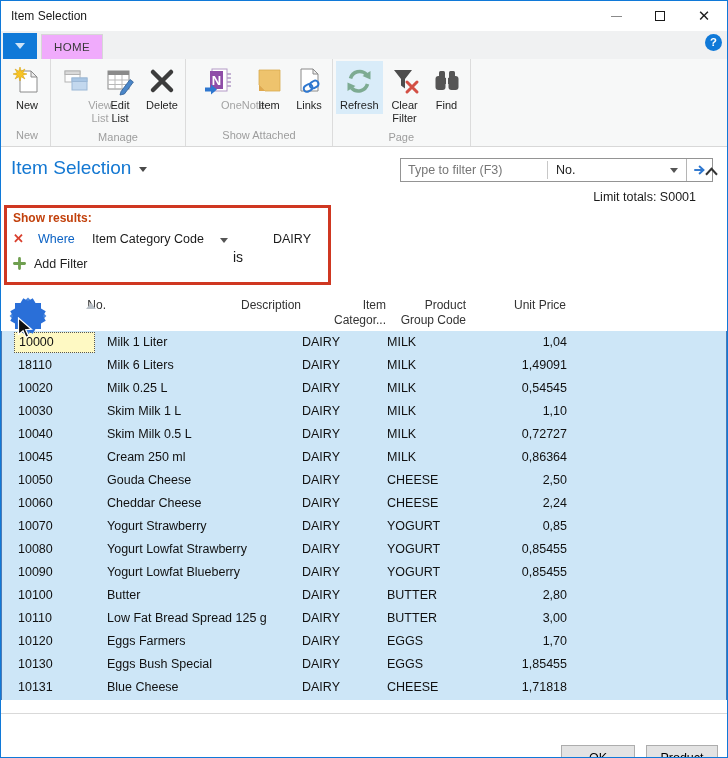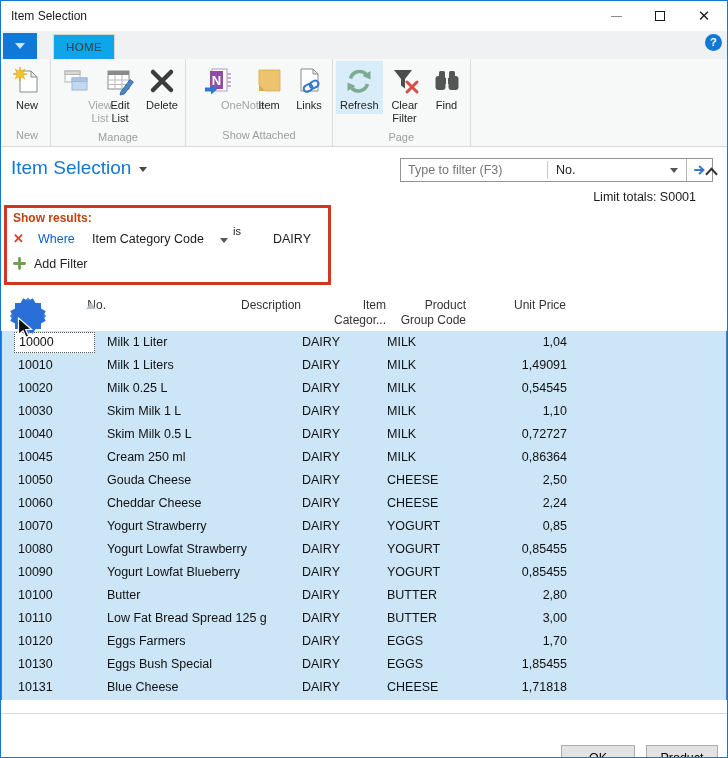--- a/index.html
+++ b/index.html
@@ -13,21 +13,21 @@
   .wincontrols { margin-left:auto; display:flex; align-items:center; gap:30px; padding-right:16px; }
   .wc { width:14px; height:14px; display:flex; align-items:center; justify-content:center; cursor:default; }
   .wc-min span { display:block; width:11px; border-top:1px solid #8a8a8a; }
   .wc-max span { display:block; width:10px; height:10px; border:1.4px solid #1a1a1a; }
   .wc-close { font-size:15px; color:#1a1a1a; line-height:14px; }
 
   
   .tabrow { position:absolute; top:30px; left:0; right:0; height:28px; background:#f0f1f2; display:flex; align-items:flex-end; }
   .appmenu { width:34px; height:26px; margin-left:2px; background:#1079d8; display:flex; align-items:center; justify-content:center; }
   .appmenu .caret { width:0; height:0; border-left:5px solid transparent; border-right:5px solid transparent; border-top:6px solid #cfe4f7; }
-  .tab { margin-left:16px; width:62px; height:25px; background:#0ea5e9; border:1px solid #d6d6d6; border-bottom:none;
+  .tab { margin-left:4px; width:62px; height:25px; background:#f0abfc; border:1px solid #d6d6d6; border-bottom:none;
          font-size:11.5px; letter-spacing:.4px; color:#3a3a3a; display:flex; align-items:center; justify-content:center;text-align:center; }
   .helpwrap { margin-left:auto; margin-right:5px; margin-bottom:4px; }
 
   
   .ribbon { position:absolute; top:58px; left:0; right:0; height:88px; background:#f7f8f8; border-bottom:1px solid #d8d8d8;
             display:flex; align-items:stretch; padding-left:3px; }
   .rgroup { display:flex; flex-direction:column; border-right:1px solid #dcdcdc; padding:2px 3px 0; }
   .rbtns { display:flex; flex:1; align-items:flex-start; }
   .rbtn { display:flex; flex-direction:column; align-items:center; padding:4px 4px 2px; max-width:60px; text-align:center; cursor:default; }
   .rbtn.narrow { max-width:44px; }
@@ -51,21 +51,21 @@
   .fb-go { width:26px; border-left:1px solid #b5b5b5; display:flex; align-items:center; justify-content:center; background:#fff; }
   .collapse-chevron { position:absolute; right:8px; top:162px; }
   .limit-totals { position:absolute; right:31px; top:189px; font-size:12.5px; color:#1a1a1a; }
 
   
   .fp-heading { position:absolute; left:12px; top:210px; font-size:12px; font-weight:bold; color:#c2410c; }
   .fp-x { position:absolute; left:12px; top:230px; font-size:13px; font-weight:bold; color:#d9402e; }
   .fp-where { position:absolute; left:37px; top:231px; font-size:12.5px; color:#0b62c4; }
   .fp-field { position:absolute; left:91px; top:231px; font-size:12.5px; color:#1a1a1a; }
   .fp-fieldcaret { position:absolute; left:219px; top:237px; width:0; height:0; border-left:4px solid transparent; border-right:4px solid transparent; border-top:5px solid #555; }
-  .fp-is { position:absolute; left:232px; top:224px; font-size:11px; color:#1a1a1a; }
+  .fp-is { position:absolute; left:232px; top:248px; font-size:14px; color:#1a1a1a; }
   .fp-value { position:absolute; left:272px; top:231px; font-size:12.5px; color:#1a1a1a; }
   .fp-add { position:absolute; left:33px; top:256px; font-size:12.5px; color:#1f1f1f; }
   .fp-plus { position:absolute; left:12px; top:255px; }
 
   
   .red-box { position:absolute; left:3px; top:204px; width:327px; height:80px; border:3px solid #cf3721; z-index:20; pointer-events:none; }
   .burst { position:absolute; left:2px; top:290px; width:50px; height:50px; z-index:30; pointer-events:none; }
   .burst i { position:absolute; left:12px; top:12px; width:26px; height:26px; background:#2a6fd8; display:block; }
   .burst i.b2 { transform:rotate(30deg); }
   .burst i.b3 { transform:rotate(60deg); }
@@ -77,21 +77,21 @@
   .thead { position:absolute; top:292px; left:0; right:0; height:38px; padding-top:5px; font-size:12px; color:#333; background:#fff; }
   .thead .hcell { line-height:15px;text-align:right; }
   .h-no { position:relative; }
   .sort-asc { position:absolute; right:10px; top:5px; width:0; height:0; border-left:5px solid transparent; border-right:5px solid transparent; border-bottom:6px solid #b9c0c7; }
   .h-price { text-align:right; }
   .tbody { position:absolute; top:330px; left:0; right:0; height:369px; background:#cde6f7;
            border-left:1px solid #4a7ab5; border-right:1px solid #4a7ab5; }
   .trow { height:23px; align-items:center; font-size:12.5px; color:#111; }
   .tcell { overflow:hidden; white-space:nowrap; line-height:23px; }
   .cell-price { text-align:right; }
-  .tcell.focused { background:#ffffff; border:1px dotted #555; height:21px; line-height:19px; margin:1px 12px 1px -4px; padding-left:4px; }
+  .tcell.focused { background:#fef9c3; border:1px dotted #555; height:21px; line-height:19px; margin:1px 12px 1px -4px; padding-left:4px; }
 
   
   .footline { position:absolute; top:712px; left:0; right:0; border-top:1px solid #d9d9d9; }
   .btn { position:absolute; top:722px; height:26px; background:#e3e3e3; border:1px solid #adadad; font-size:12.5px; color:#000;
          display:flex; align-items:center; justify-content:center; font-family:"Liberation Sans",sans-serif;margin-top:22px; }
   .btn-ok { left:560px; width:74px; }
   .btn-cancel { left:645px; width:72px; }
 </style>
 </head>
 <body>
@@ -338,22 +338,22 @@
         <div class="tcell"></div>
         <div class="tcell cell-no focused">10000</div>
         <div class="tcell cell-desc">Milk 1 Liter</div>
         <div class="tcell cell-item">DAIRY</div>
         <div class="tcell cell-prod">MILK</div>
         <div class="tcell cell-price">1,04</div>
         <div class="tcell"></div>
       </div>
       <div class="trow tgrid">
         <div class="tcell"></div>
-        <div class="tcell cell-no">10010</div>
-        <div class="tcell cell-desc">Milk 1 Liters</div>
+        <div class="tcell cell-no">18110</div>
+        <div class="tcell cell-desc">Milk 6 Liters</div>
         <div class="tcell cell-item">DAIRY</div>
         <div class="tcell cell-prod">MILK</div>
         <div class="tcell cell-price">1,49091</div>
         <div class="tcell"></div>
       </div>
       <div class="trow tgrid">
         <div class="tcell"></div>
         <div class="tcell cell-no">10020</div>
         <div class="tcell cell-desc">Milk 0.25 L</div>
         <div class="tcell cell-item">DAIRY</div>

